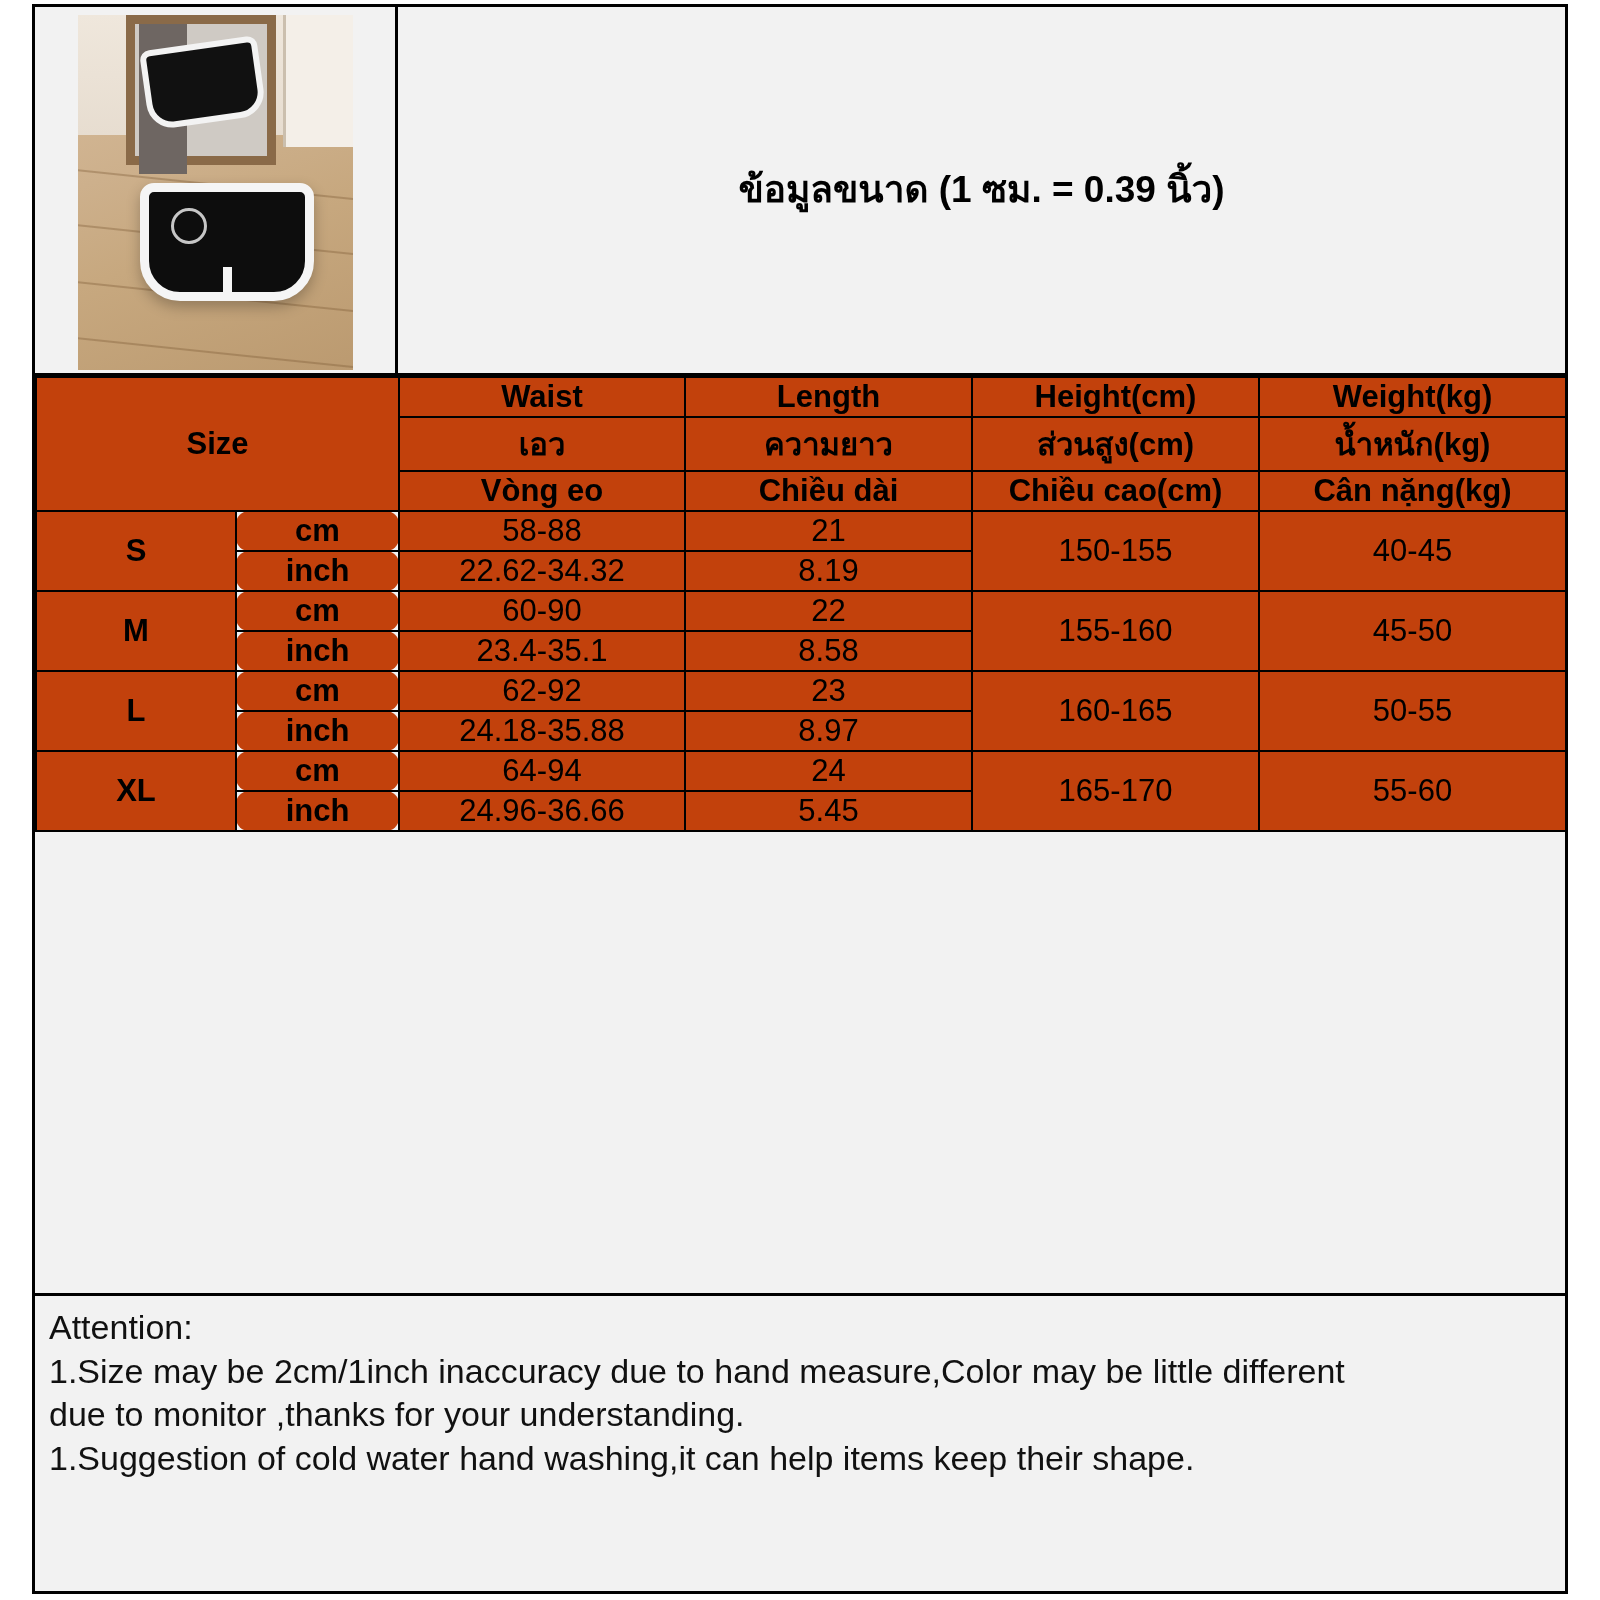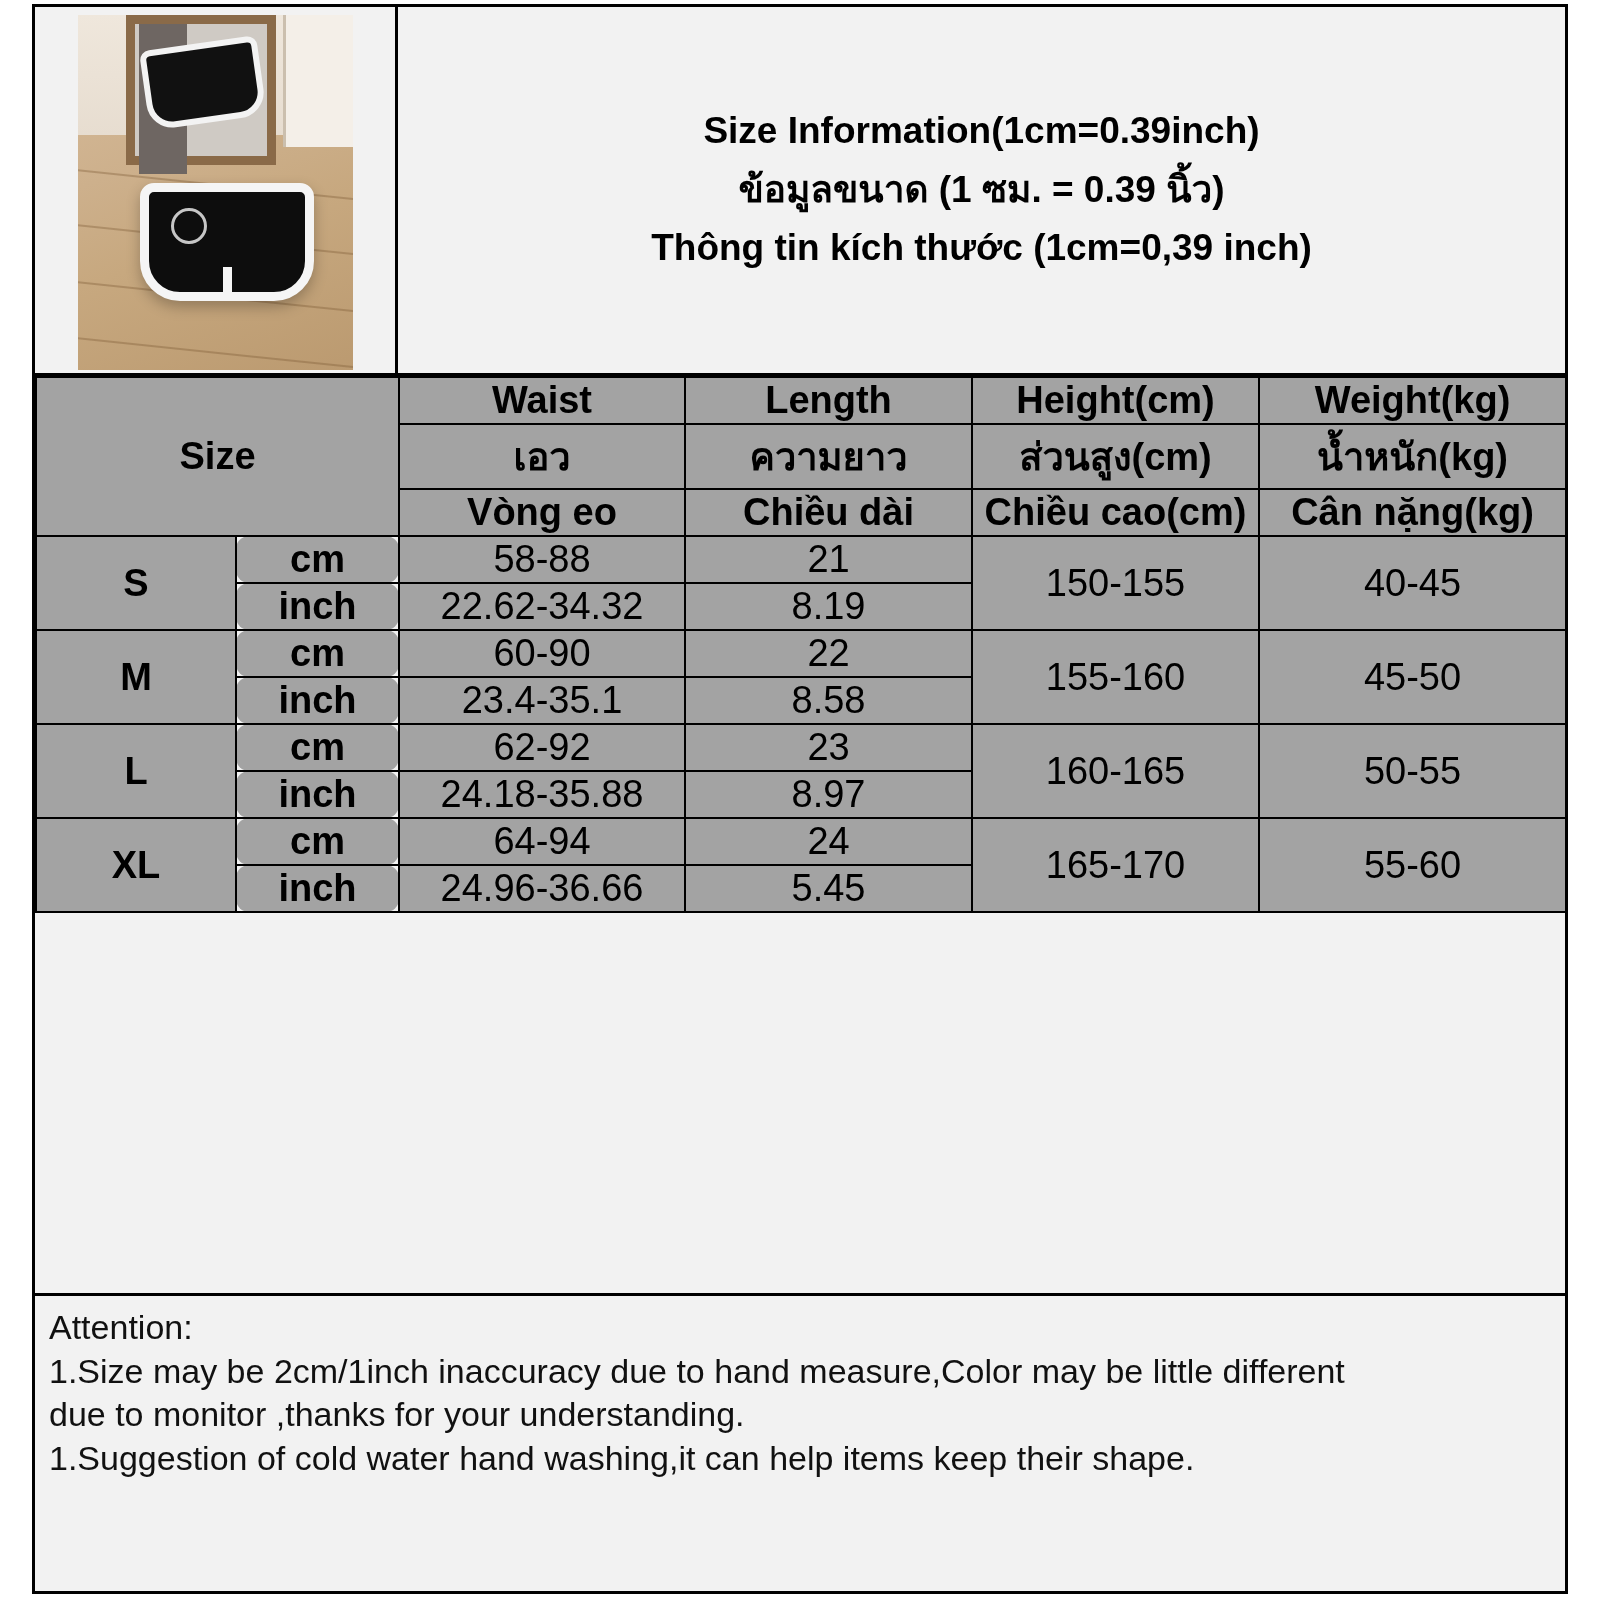--- a/index.html
+++ b/index.html
@@ -171,22 +171,22 @@
     left: 0;
     top: 369px;
     width: 100%;
     border-collapse: collapse;
     table-layout: fixed;
   }
   table.size-table td {
     border: 2px solid #000;
     text-align: center;
     vertical-align: middle;
-    font-size: 38px;
-    background: #a3a3a3;
+    font-size: 31px;
+    background: #c2410c;
   }
   td.hdr {
     font-weight: bold;
     font-size: 32px;
     background: #e8e8e8;
   }
   td.size-word {
     font-weight: bold;
     font-size: 56px;
     background: #e8e8e8;
@@ -249,23 +249,21 @@
           <div class="plank" style="top:205px;transform:rotate(6deg);"></div>
           <div class="plank" style="top:262px;transform:rotate(6deg);"></div>
           <div class="plank" style="top:318px;transform:rotate(6deg);"></div>
           <div class="shorts-top"></div>
           <div class="shorts-main">
             <div class="logo-dot"></div>
           </div>
         </div>
       </div>
       <div class="title-cell">
-        <div class="title-line">Size Information(1cm=0.39inch)</div>
         <div class="title-line">ข้อมูลขนาด (1 ซม. = 0.39 นิ้ว)</div>
-        <div class="title-line">Thông tin kích thước (1cm=0,39 inch)</div>
       </div>
     </div>
 
     <table class="size-table">
       <colgroup>
         <col style="width:200px">
         <col style="width:163px">
         <col style="width:286px">
         <col style="width:287px">
         <col style="width:287px">

